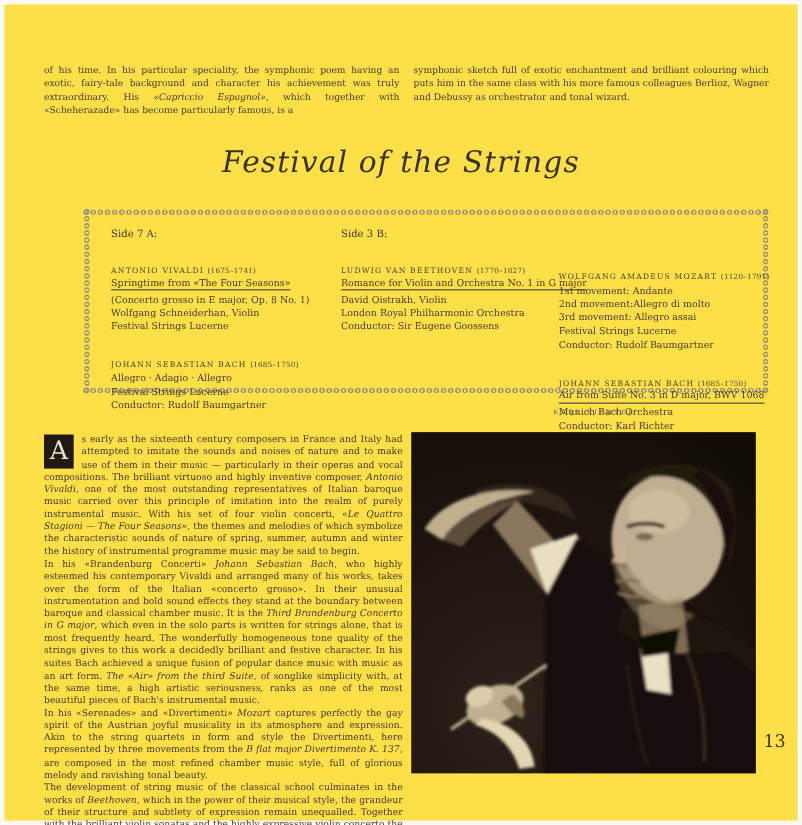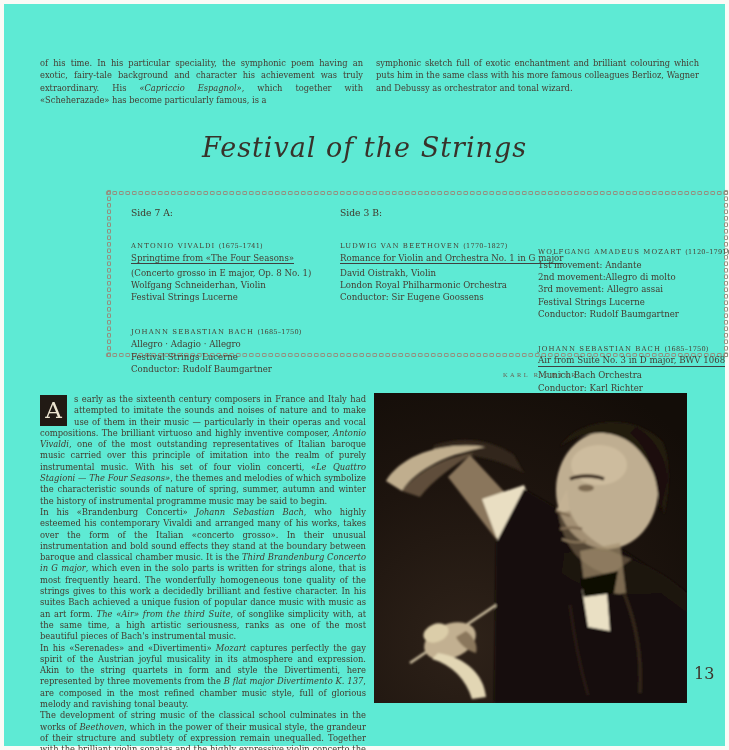--- a/index.html
+++ b/index.html
@@ -1,28 +1,28 @@
 <!DOCTYPE html>
 <html><head>
 <meta charset="utf-8">
 <style>
   html,body{margin:0;padding:0;width:729px;height:750px;overflow:hidden;}
   body{background:#fbfaf6;font-family:"DejaVu Serif",serif;position:relative;}
-  .page{position:absolute;inset:4px;background:#5eead4;}
+  .page{position:absolute;inset:4px;background:#fde047;}
 
   
   .intro{position:absolute;top:53px;left:36px;width:660px;display:flex;gap:13px;}
   .intro-col{width:323px;margin:0;font-size:8.3px;line-height:1.5;text-align:justify;color:#463c31;}
 
   
   .title{position:absolute;top:128px;left:0;width:100%;margin:0;text-align:center;
          font-style:italic;font-weight:normal;font-size:27px;letter-spacing:1px;color:#38322a;}
 
   
-  .box{position:absolute;left:101px;top:185px;width:625px;height:170px;}
+  .box{position:absolute;left:71px;top:185px;width:625px;height:170px;}
   .chain{position:absolute;}
   .chain.h{background-image:radial-gradient(circle at 3.25px 4px,rgba(241,236,223,0) 1.1px,#958d7d 1.25px,#958d7d 2.3px,rgba(241,236,223,0) 2.5px);
            background-size:6.5px 8px;background-repeat:repeat-x;height:8px;left:0;right:0;}
   .chain.v{background-image:radial-gradient(circle at 4px 3.25px,rgba(241,236,223,0) 1.1px,#958d7d 1.25px,#958d7d 2.3px,rgba(241,236,223,0) 2.5px);
            background-size:8px 6.5px;background-repeat:repeat-y;width:8px;top:0;bottom:0;}
   .chain.top{top:0;} .chain.bottom{bottom:0;} .chain.left{left:0;} .chain.right{right:0;}
 
   .tl-col{position:absolute;top:18px;font-size:8.6px;color:#463c31;}
   .col1{left:26px;width:204px;}
   .col2{left:235px;width:198px;}

